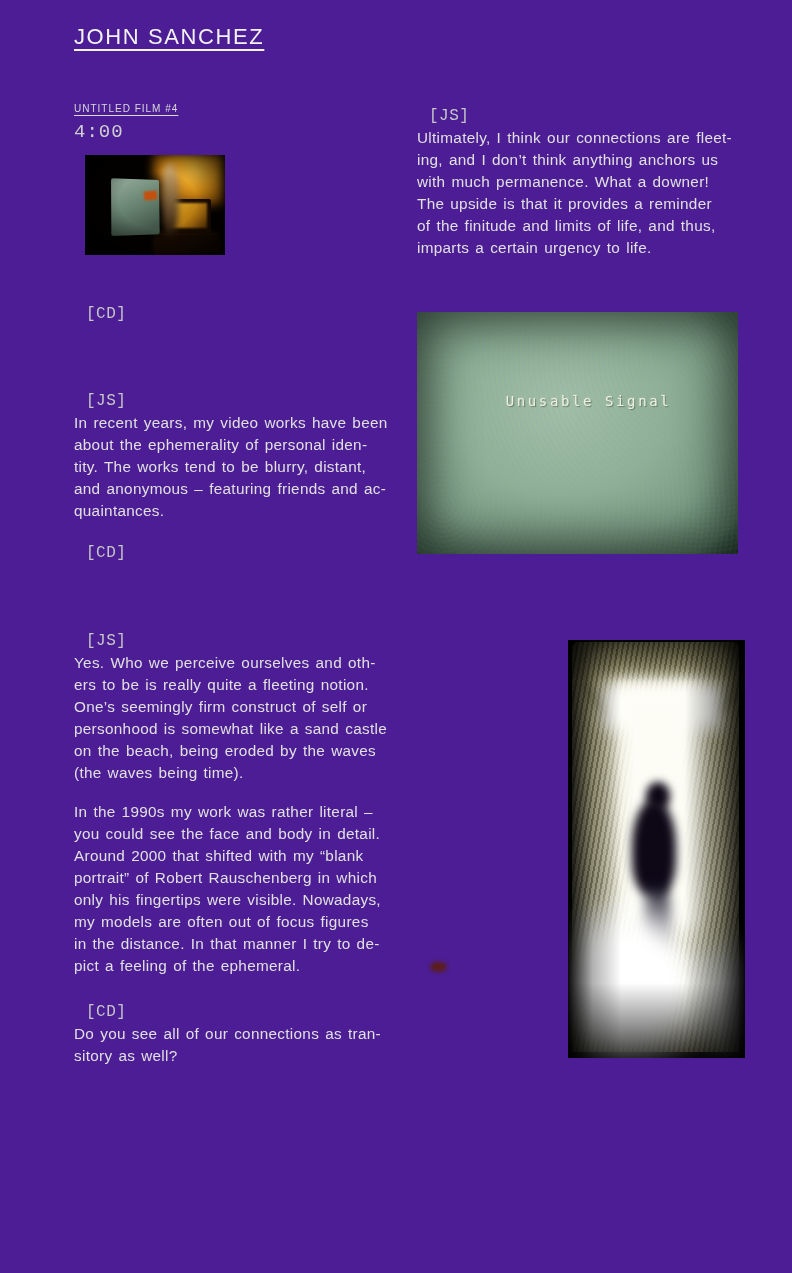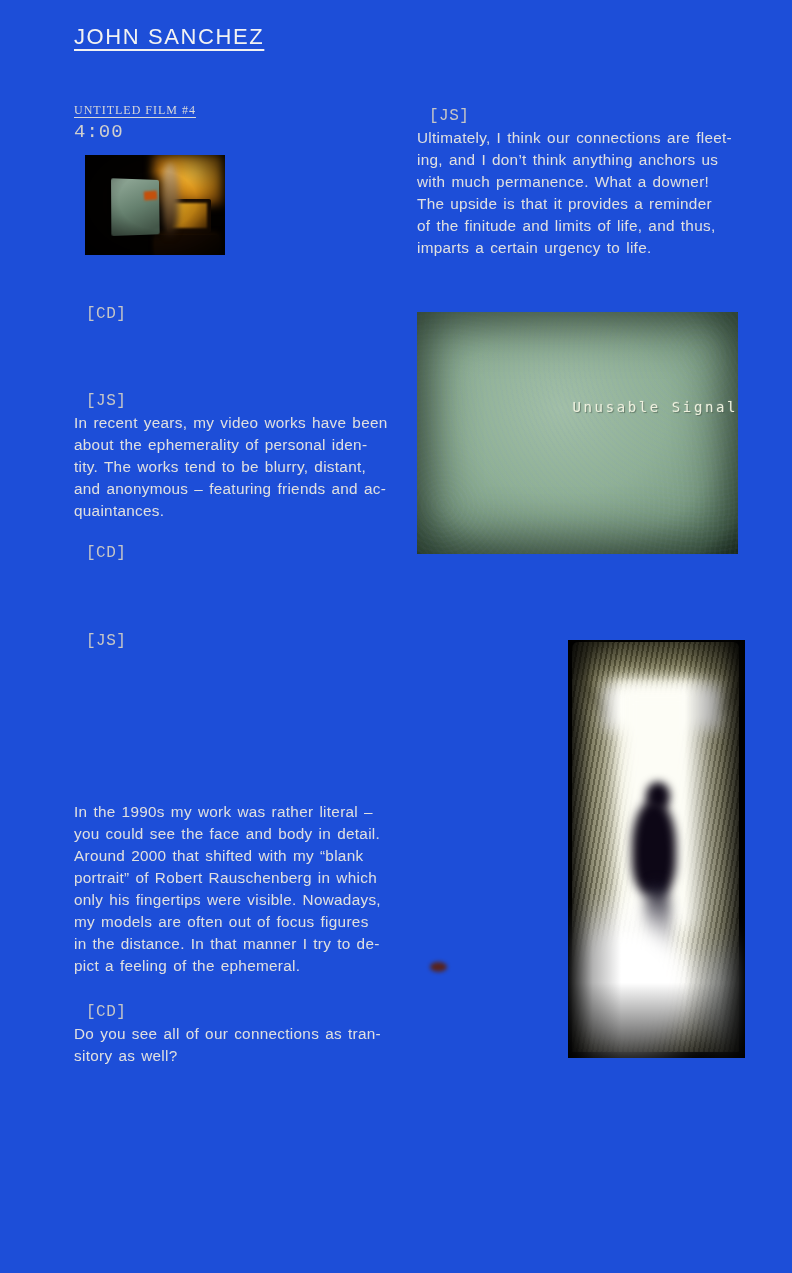--- a/index.html
+++ b/index.html
@@ -1,27 +1,27 @@
 <!DOCTYPE html>
 <html><head>
 <meta charset="utf-8">
 <style>
   html,body{margin:0;padding:0;background:#000;}
   .page{
-    position:relative;width:792px;height:1273px;background:#1d4ed8;overflow:hidden;
+    position:relative;width:792px;height:1273px;background:#4c1d95;overflow:hidden;
     font-family:"Liberation Sans",sans-serif;
   }
   .title{
     position:absolute;left:74px;top:24px;margin:0;
     font-size:22px;font-weight:500;letter-spacing:1.6px;color:#f2f2f2;
     text-decoration:underline;text-underline-offset:5px;text-decoration-thickness:1.5px;
   }
   .work-label{
     position:absolute;left:74px;top:103px;
-    font-family:Liberation Serif, serif;font-size:12px;letter-spacing:1px;color:#d9d9d9;
+    font-family:Liberation Sans, sans-serif;font-size:10px;letter-spacing:1px;color:#d9d9d9;
     text-decoration:underline;text-underline-offset:3px;text-decoration-thickness:1px;
   }
   .work-duration{
     position:absolute;left:74px;top:121px;
     font-family:"Liberation Mono",monospace;font-size:19px;letter-spacing:1px;color:#cfcfcf;
   }
   .block{
     position:absolute;width:336px;color:#e0e0e0;
     font-size:15.3px;line-height:22px;letter-spacing:0.3px;word-spacing:1.5px;
   }
@@ -60,22 +60,22 @@
   
   .photo-signal{
     position:absolute;left:417px;top:312px;width:321px;height:242px;overflow:hidden;
     background:
       repeating-radial-gradient(circle at 88% 18%,rgba(130,160,185,.10) 0 2px,rgba(0,0,0,0) 2px 5px),
       repeating-radial-gradient(circle at 8% 80%,rgba(150,180,150,.10) 0 2px,rgba(0,0,0,0) 2px 5px),
       radial-gradient(ellipse at 45% 40%,#a2bfa8 0%,#8fb096 42%,#7c9d84 68%,#5e7f67 88%,#2e4234 100%);
     box-shadow:inset 0 0 46px 12px rgba(8,18,10,.65);
   }
   .signal-caption{
-    position:absolute;left:0;top:87px;width:100%;box-sizing:border-box;padding-left:22px;
-    text-align:right;font-family:"DejaVu Sans Mono",monospace;
+    position:absolute;left:0;top:81px;width:100%;box-sizing:border-box;padding-left:22px;
+    text-align:center;font-family:"DejaVu Sans Mono",monospace;
     font-size:14px;letter-spacing:2.6px;color:#edf0dd;
     text-shadow:0 0 2px rgba(255,255,255,.35),1px 1px 1px rgba(50,70,55,.6);
   }
 
   
   .photo-doorway{
     position:absolute;left:568px;top:640px;width:177px;height:418px;
     background:#000;overflow:hidden;
   }
   .d-wall{position:absolute;left:4px;right:6px;top:2px;bottom:6px;border-radius:6px 6px 0 0;
@@ -151,20 +151,26 @@
 and anonymous – featuring friends and ac-
 quaintances.</div>
   </div>
 
   <div class="block" style="left:74px;top:542px;">
     <span class="tag">[CD]</span>
   </div>
 
   <div class="block" style="left:74px;top:630px;">
     <span class="tag">[JS]</span>
+    <div class="btext">Yes. Who we perceive ourselves and oth-
+ers to be is really quite a fleeting notion.
+One’s seemingly firm construct of self or
+personhood is somewhat like a sand castle
+on the beach, being eroded by the waves
+(the waves being time).</div>
   </div>
 
   <div class="block" style="left:74px;top:801px;">
     <div class="btext">In the 1990s my work was rather literal –
 you could see the face and body in detail.
 Around 2000 that shifted with my “blank
 portrait” of Robert Rauschenberg in which
 only his fingertips were visible. Nowadays,
 my models are often out of focus figures
 in the distance. In that manner I try to de-

